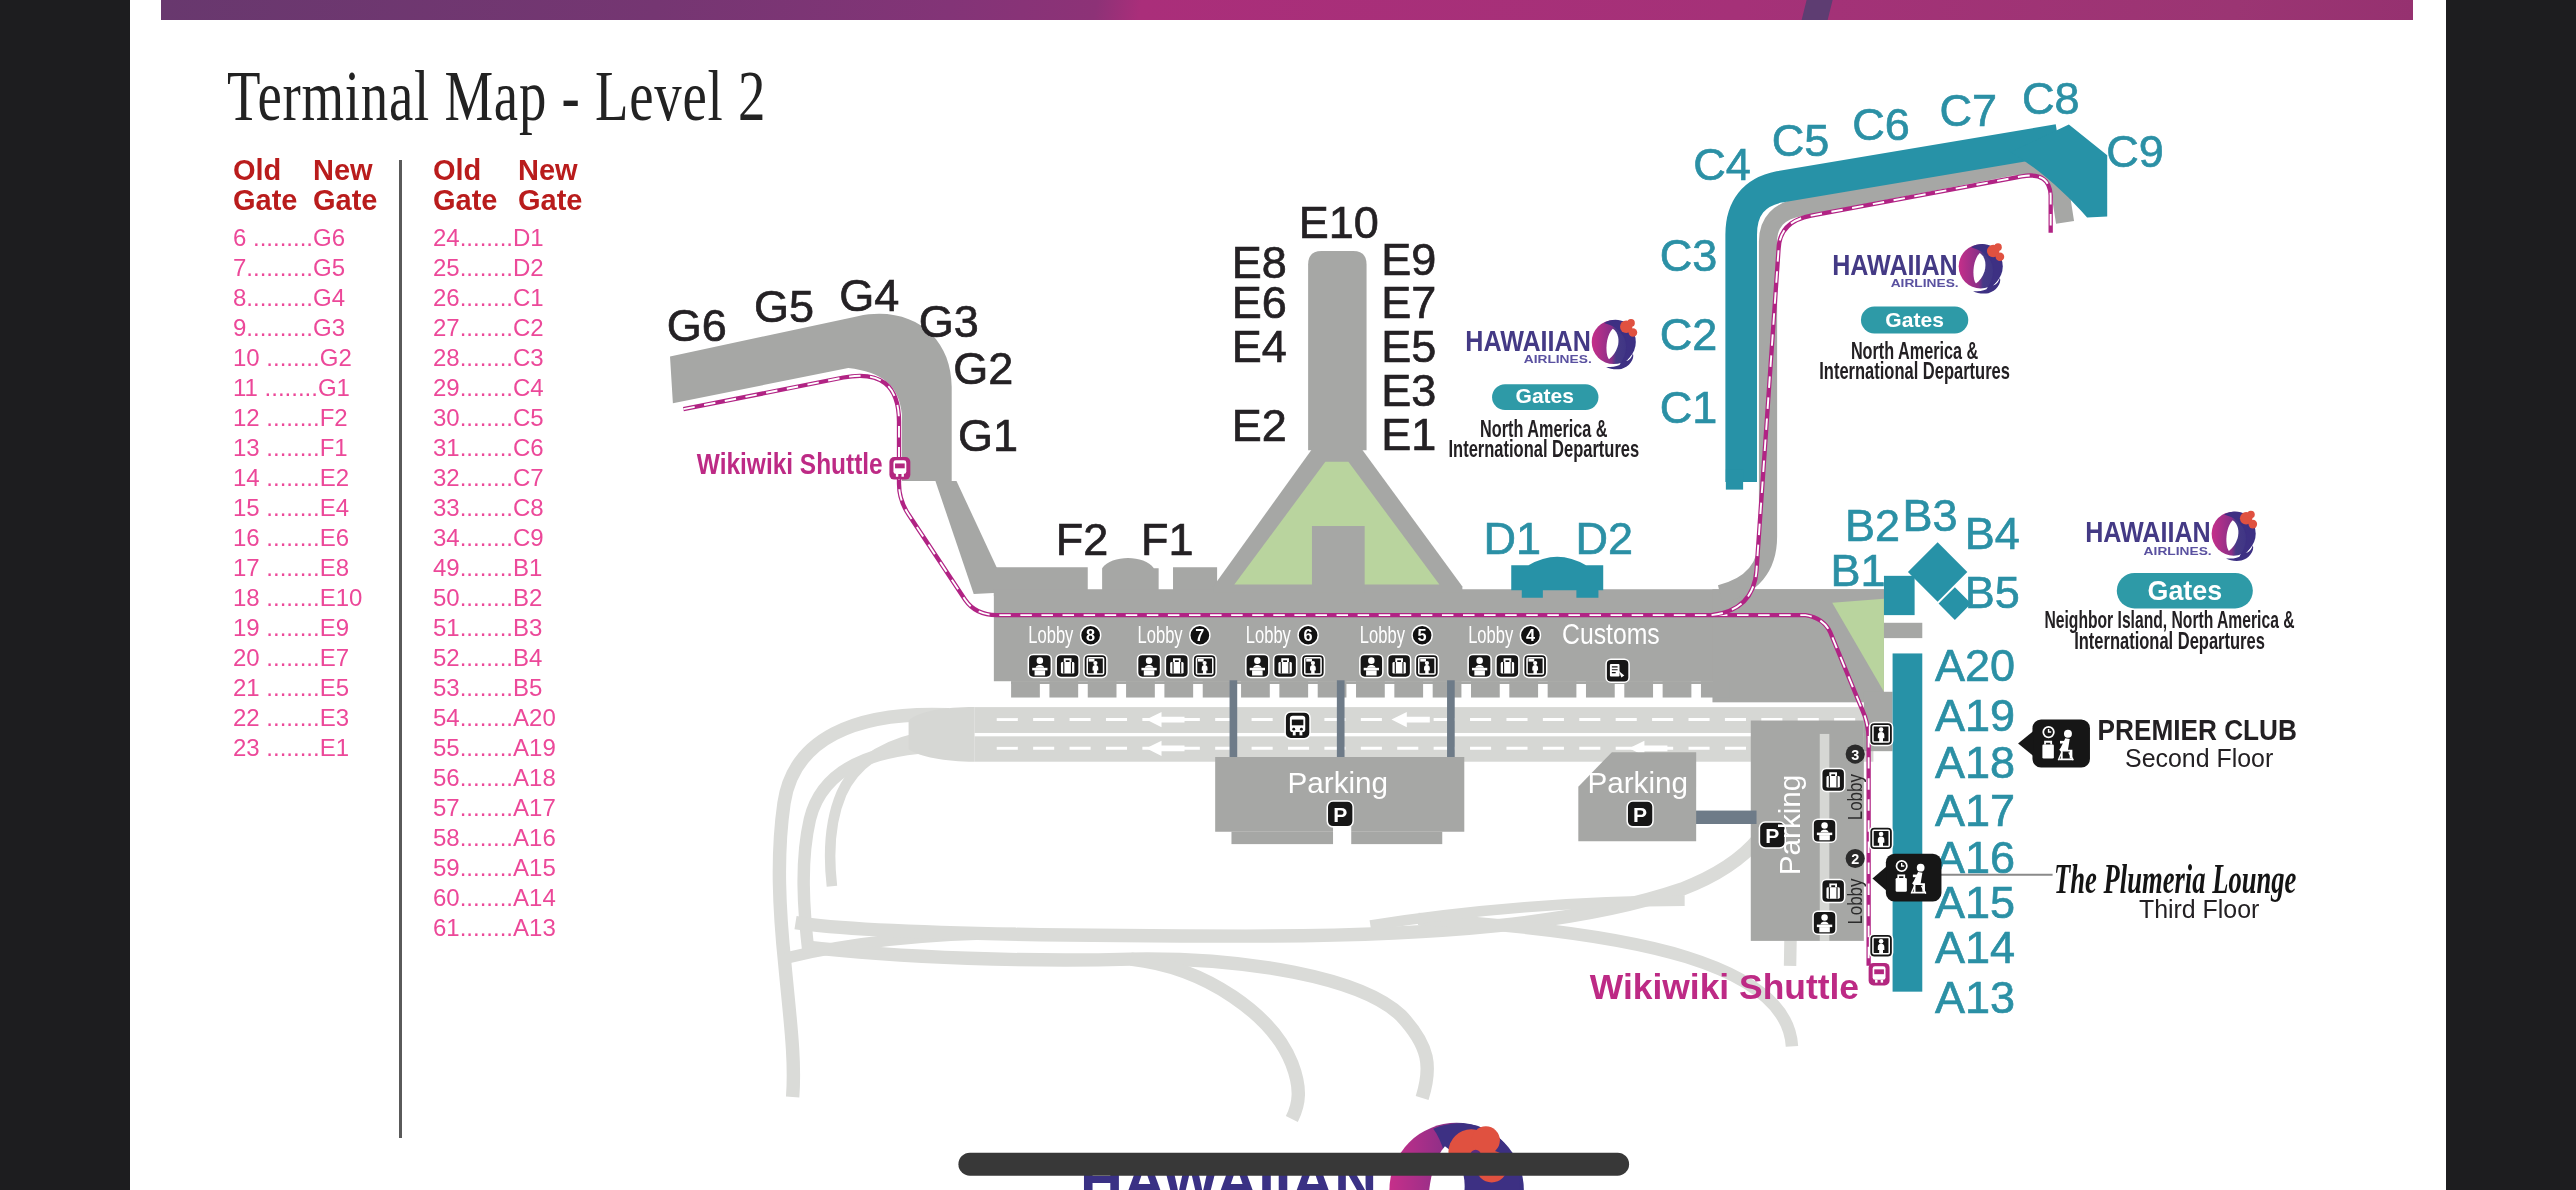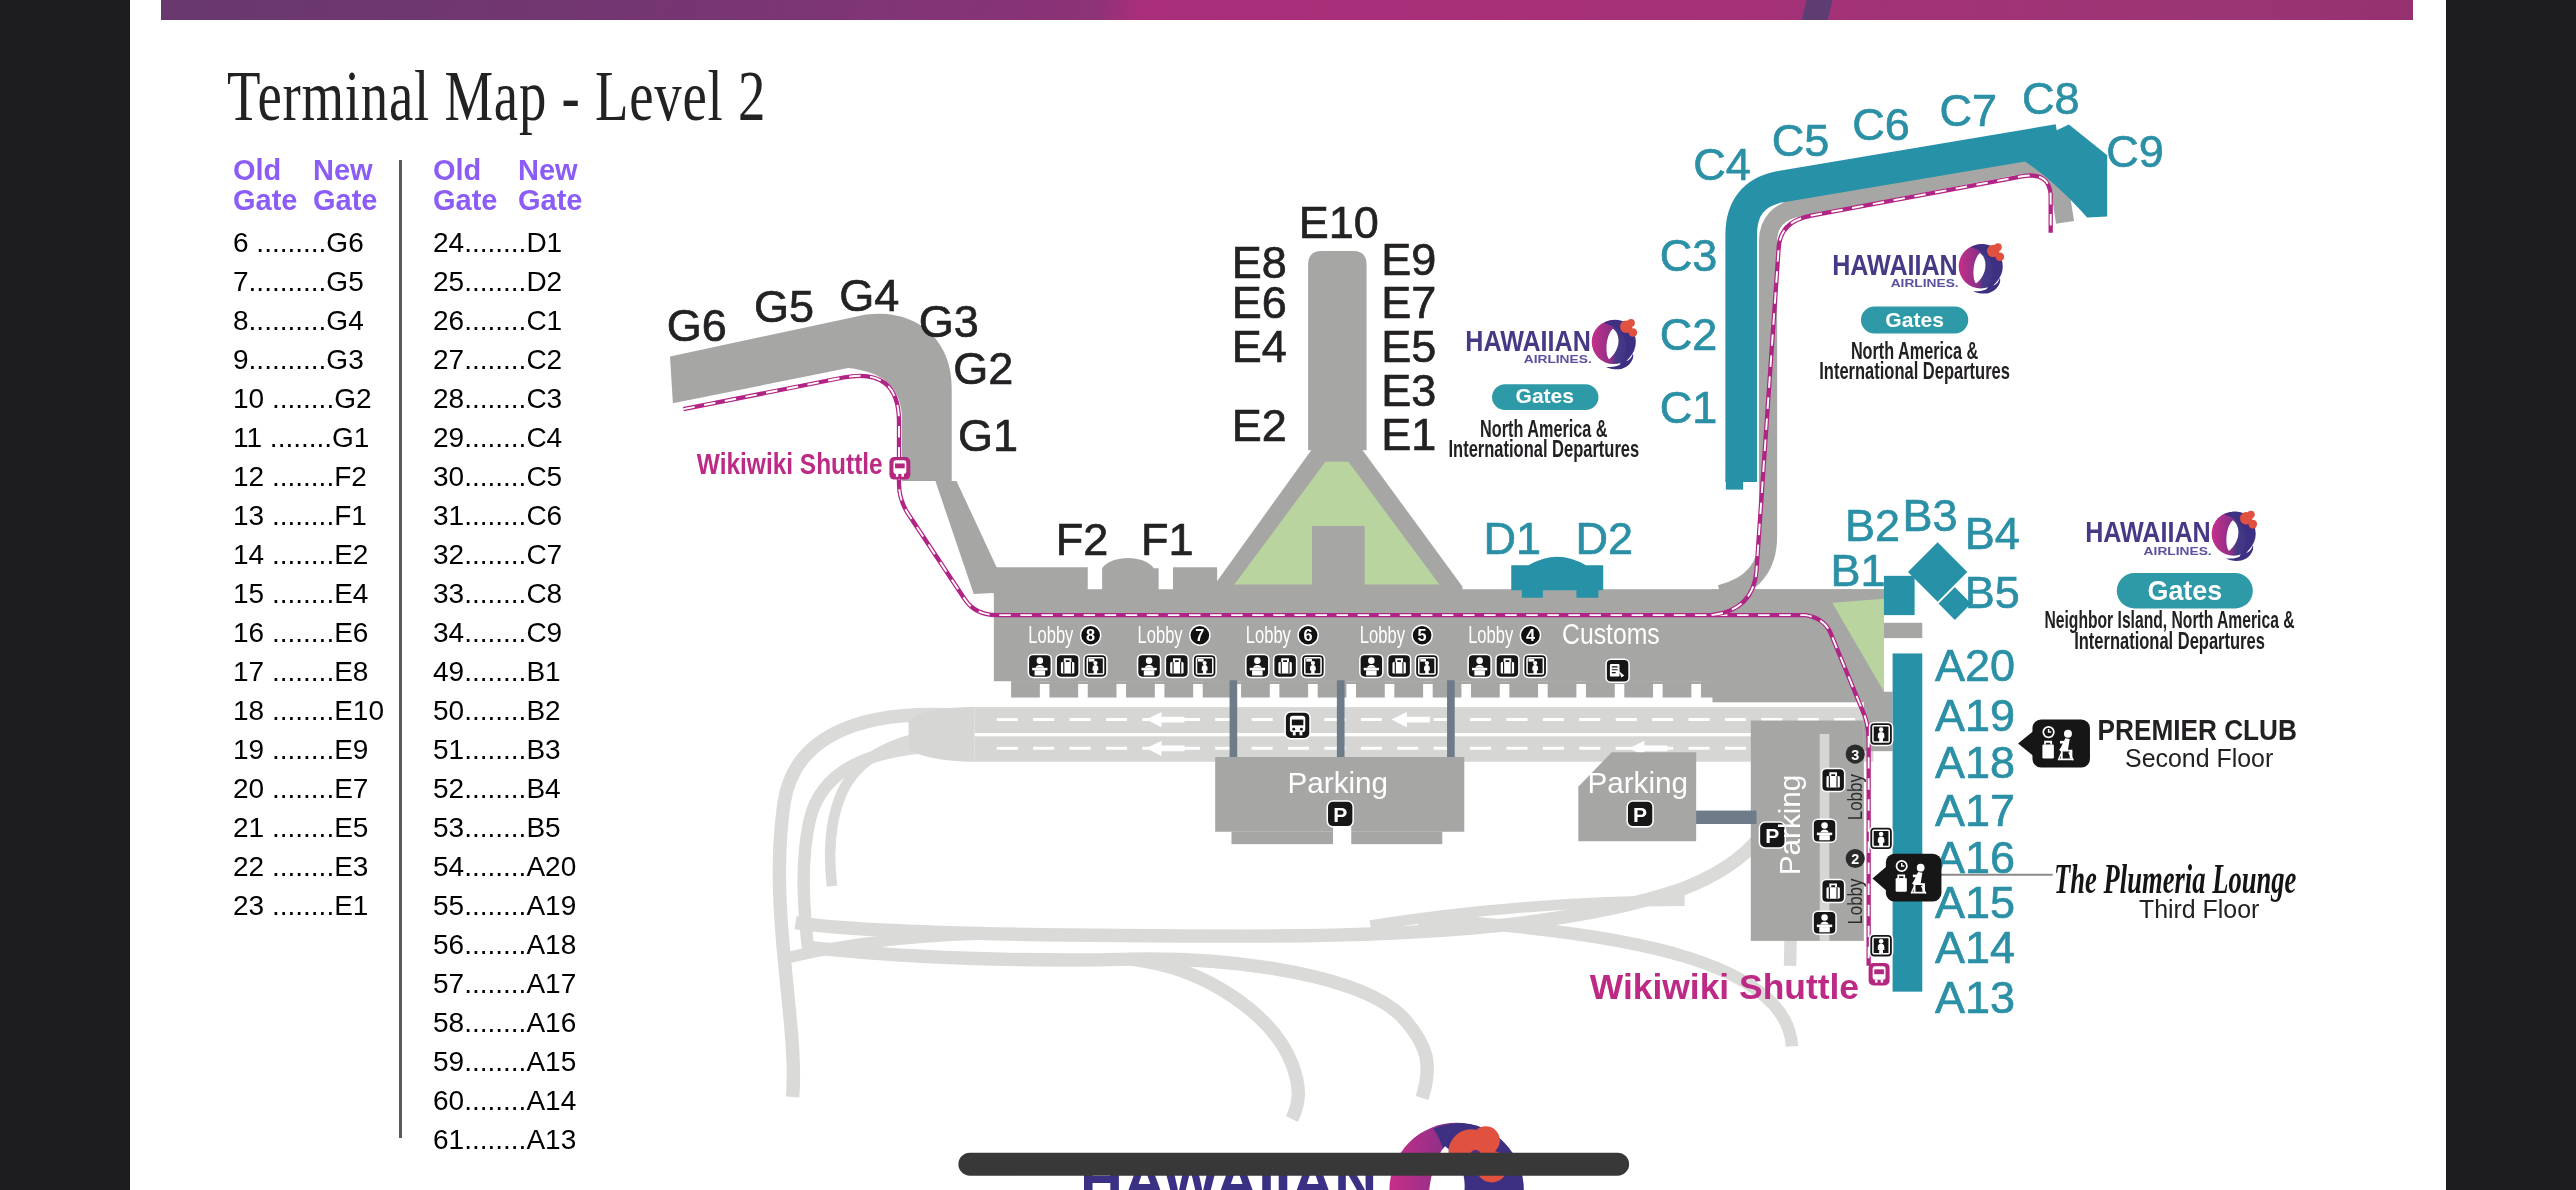--- a/index.html
+++ b/index.html
@@ -2,22 +2,22 @@
 <html><head><meta charset="utf-8">
 <style>
 html,body{margin:0;padding:0}
 body{width:2576px;height:1190px;position:relative;background:#fff;font-family:"Liberation Sans",sans-serif;overflow:hidden}
 .abs{position:absolute}
 #barL{left:0;top:0;width:130px;height:1190px;background:#1d1d1f}
 #barR{left:2446px;top:0;width:130px;height:1190px;background:#1d1d1f}
 #band{left:161px;top:0;width:2252px;height:20px;background:linear-gradient(100deg,#68386e 0%,#753672 22%,#833477 35%,#8d3277 41.5%,#aa2e7a 43.5%,#a53178 70%,#9b3573 92%,#963170 100%);overflow:hidden}
 #bandwedge{left:1643px;top:-1.9px;width:26px;height:25px;background:#5e3d72;transform:skewX(-14deg)}
 #title{left:227px;top:56px;font-family:"Liberation Serif",serif;font-weight:normal;font-size:71px;letter-spacing:1px;color:#222;transform:scaleX(0.771);transform-origin:left top}
-.hdr{font-weight:bold;font-size:29px;line-height:30px;color:#8b5cf6}
-.col{font-size:28px;line-height:39px;color:#000000;white-space:pre}
+.hdr{font-weight:bold;font-size:29px;line-height:30px;color:#b91c1c}
+.col{font-size:24px;line-height:30px;color:#ec4899;white-space:pre}
 #divider{left:399px;top:160px;width:2.9px;height:978px;background:#5a5a5a}
 </style></head>
 <body>
 <div class="abs" id="barL"></div>
 <div class="abs" id="barR"></div>
 <div class="abs" id="band">
     <div class="abs" id="bandwedge"></div>
   </div>
 <div class="abs" id="title">Terminal Map - Level 2</div>
 <div class="abs hdr" style="left:233px;top:155px">Old<br>Gate</div>

